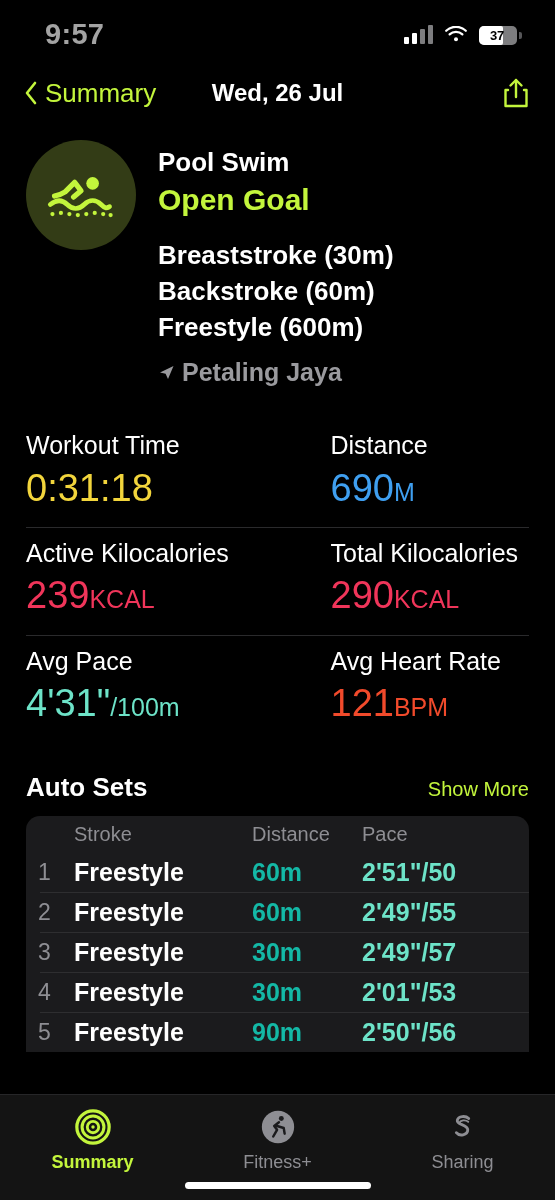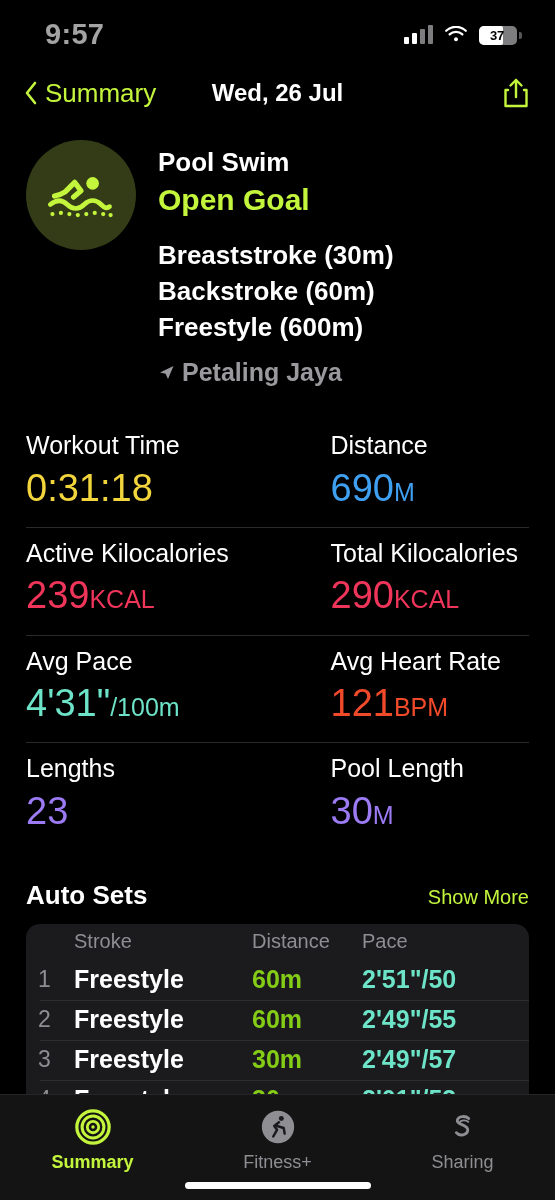--- a/index.html
+++ b/index.html
@@ -97,21 +97,21 @@
   .sets-title { color:#ffffff; font-size:26px; font-weight:700; }
   .sets-more { color:#c3f53c; font-size:20px; cursor:pointer; }
   .card {
     margin-top:13px; background:#1b1b1d;
     border-radius:14px 14px 0 0; overflow:hidden;
   }
   .trow { display:flex; align-items:center; padding:0 8px; height:40px; }
   .trow.head { height:36px; }
   .c-idx { width:40px; color:#8e8e93; font-size:23px; text-align:left; padding-left:4px; }
   .c-stroke { width:178px; color:#fff; font-size:25px; font-weight:600; }
-  .c-dist { width:110px; color:#84cc16; font-size:25px; font-weight:600; }
+  .c-dist { width:110px; color:#14b8a6; font-size:25px; font-weight:600; }
   .c-pace { color:#6de3c8; font-size:25px; font-weight:600; }
   .trow.head .c-stroke,
   .trow.head .c-dist,
   .trow.head .c-pace { color:#8e8e93; font-size:20px; font-weight:400; }
   .trow.body { height:40px; position:relative; }
   .trow.body + .trow.body::before{
     content:""; position:absolute; left:14px; right:0; top:0; height:1px;
     background:#2e2e30;
   }
 
@@ -231,30 +231,20 @@
     <div class="mrow">
       <div class="mcell">
         <div class="m-label">Avg Pace</div>
         <div class="m-value" style="color: rgb(109, 227, 200);"><span>4'31"</span><span class="m-unit">/100m</span></div>
       </div>
       <div class="mcell right">
         <div class="m-label">Avg Heart Rate</div>
         <div class="m-value" style="color: rgb(241, 74, 43);"><span>121</span><span class="m-unit caps">bpm</span></div>
       </div>
     </div>
-    <div class="mrow">
-      <div class="mcell">
-        <div class="m-label">Lengths</div>
-        <div class="m-value" style="color: rgb(156, 123, 245);"><span>23</span><span class="m-unit caps"></span></div>
-      </div>
-      <div class="mcell right">
-        <div class="m-label">Pool Length</div>
-        <div class="m-value" style="color: rgb(156, 123, 245);"><span>30</span><span class="m-unit caps">m</span></div>
-      </div>
-    </div>
   </div>
 
   <div class="sets">
     <div class="sets-head">
       <div class="sets-title">Auto Sets</div>
       <div class="sets-more">Show More</div>
     </div>
     <div class="card">
       <div class="trow head">
         <div class="c-idx"></div>

